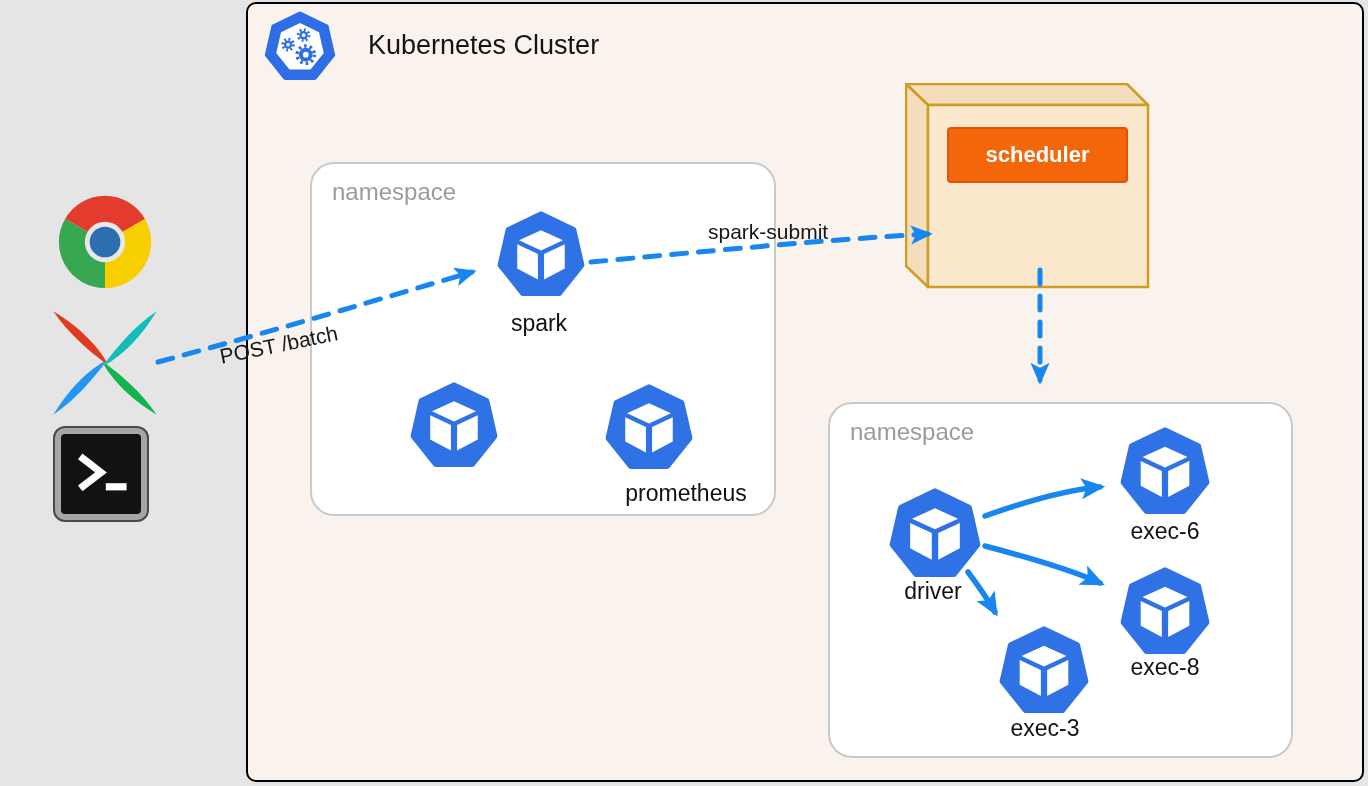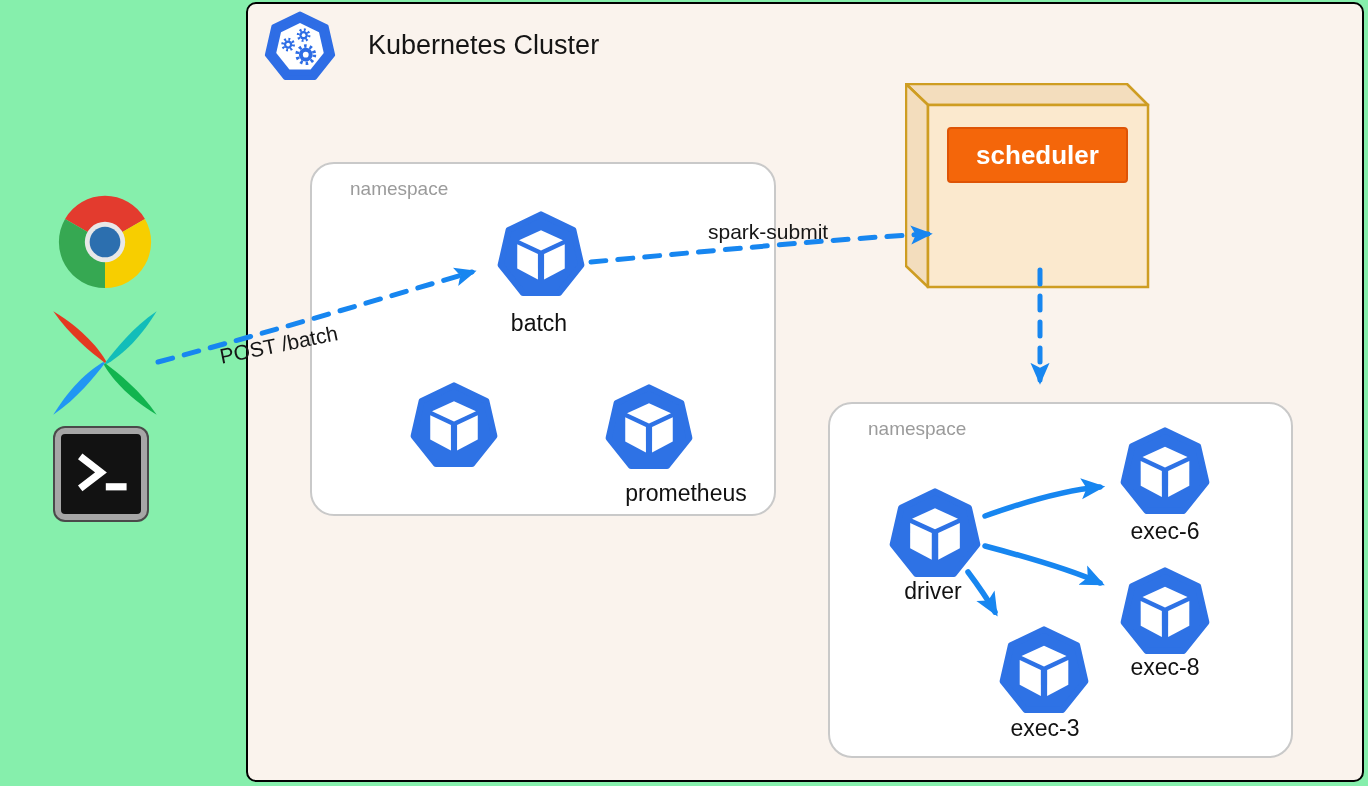--- a/index.html
+++ b/index.html
@@ -1,37 +1,37 @@
 <!DOCTYPE html>
 <html><head>
 <meta charset="utf-8">
 <style>
   html,body{margin:0;padding:0;background:#000;}
   body{font-family:"Liberation Sans","DejaVu Sans",sans-serif;}
-  .canvas{position:relative;width:1368px;height:786px;background:#86efac;overflow:hidden;}
+  .canvas{position:relative;width:1368px;height:786px;background:#e5e5e5;overflow:hidden;}
   .cream-panel{position:absolute;left:246px;top:2px;width:1118px;height:780px;
     background:#FAF3ED;border:2px solid #000;border-radius:10px;box-sizing:border-box;}
   
   .k8s-logo{position:absolute;left:264px;top:10px;width:72px;height:72px;}
   .page-title{position:absolute;left:368px;top:30px;font-size:27px;font-weight:500;color:#151515;}
   
   .rail-icon{position:absolute;}
   
   .ns-box{position:absolute;background:#fff;border:2px solid #C9C9C9;border-radius:24px;box-sizing:border-box;}
   .ns-box.left{left:310px;top:162px;width:466px;height:354px;}
   .ns-box.right{left:828px;top:402px;width:465px;height:356px;}
-  .ns-label{position:absolute;left:38px;top:14px;font-size:19px;color:#9B9B9B;}
+  .ns-label{position:absolute;left:20px;top:14px;font-size:24px;color:#9B9B9B;}
   
   .pod-icon{position:absolute;}
   .pod-label{position:absolute;font-size:23px;color:#111;text-align:center;white-space:nowrap;transform:translateX(-50%);}
   
   .cp-box-svg{position:absolute;left:905px;top:83px;}
   .cp-btn{position:absolute;left:947px;width:181px;height:56px;background:#F4660A;border:2px solid #DE5406;
     border-radius:4px;box-sizing:border-box;display:flex;align-items:center;justify-content:center;
-    color:#fff;font-weight:bold;font-size:26px;}
+    color:#fff;font-weight:bold;font-size:22px;}
   .cp-btn.scheduler{top:127px;}
   .cp-btn.apiserver{top:207px;}
   
   .arrows{position:absolute;left:0;top:0;pointer-events:none;}
   
   .edge-label{position:absolute;font-size:21px;color:#161616;white-space:nowrap;}
   .edge-label.post{left:219px;top:333px;transform:rotate(-11.5deg);}
   .edge-label.submit{left:683px;top:220px;margin-left:25px;}
 </style>
 </head>
@@ -126,21 +126,21 @@
     <path d="M985,546 C1038,560 1078,573 1100,583" fill="none" stroke="#1786F0" stroke-width="5.5" stroke-linecap="round" marker-end="url(#ah)"></path>
 
     <path d="M968,572 C980,588 988,600 995,612" fill="none" stroke="#1786F0" stroke-width="5.5" stroke-linecap="round" marker-end="url(#ah)"></path>
   </svg>
 
   <div class="cp-btn scheduler">scheduler</div>
 
   <svg class="pod-icon" style="left:497px;top:210px" width="88" height="88">
       <use href="#pod"></use>
     </svg>
-  <div class="pod-label" style="left:539px;top:310px">batch</div>
+  <div class="pod-label" style="left:539px;top:310px">spark</div>
 
   <svg class="pod-icon" style="left:410px;top:381px" width="88" height="88">
       <use href="#pod"></use>
     </svg>
 
   <svg class="pod-icon" style="left:605px;top:383px" width="88" height="88">
       <use href="#pod"></use>
     </svg>
   <div class="pod-label" style="left:686px;top:480px">prometheus</div>
 

